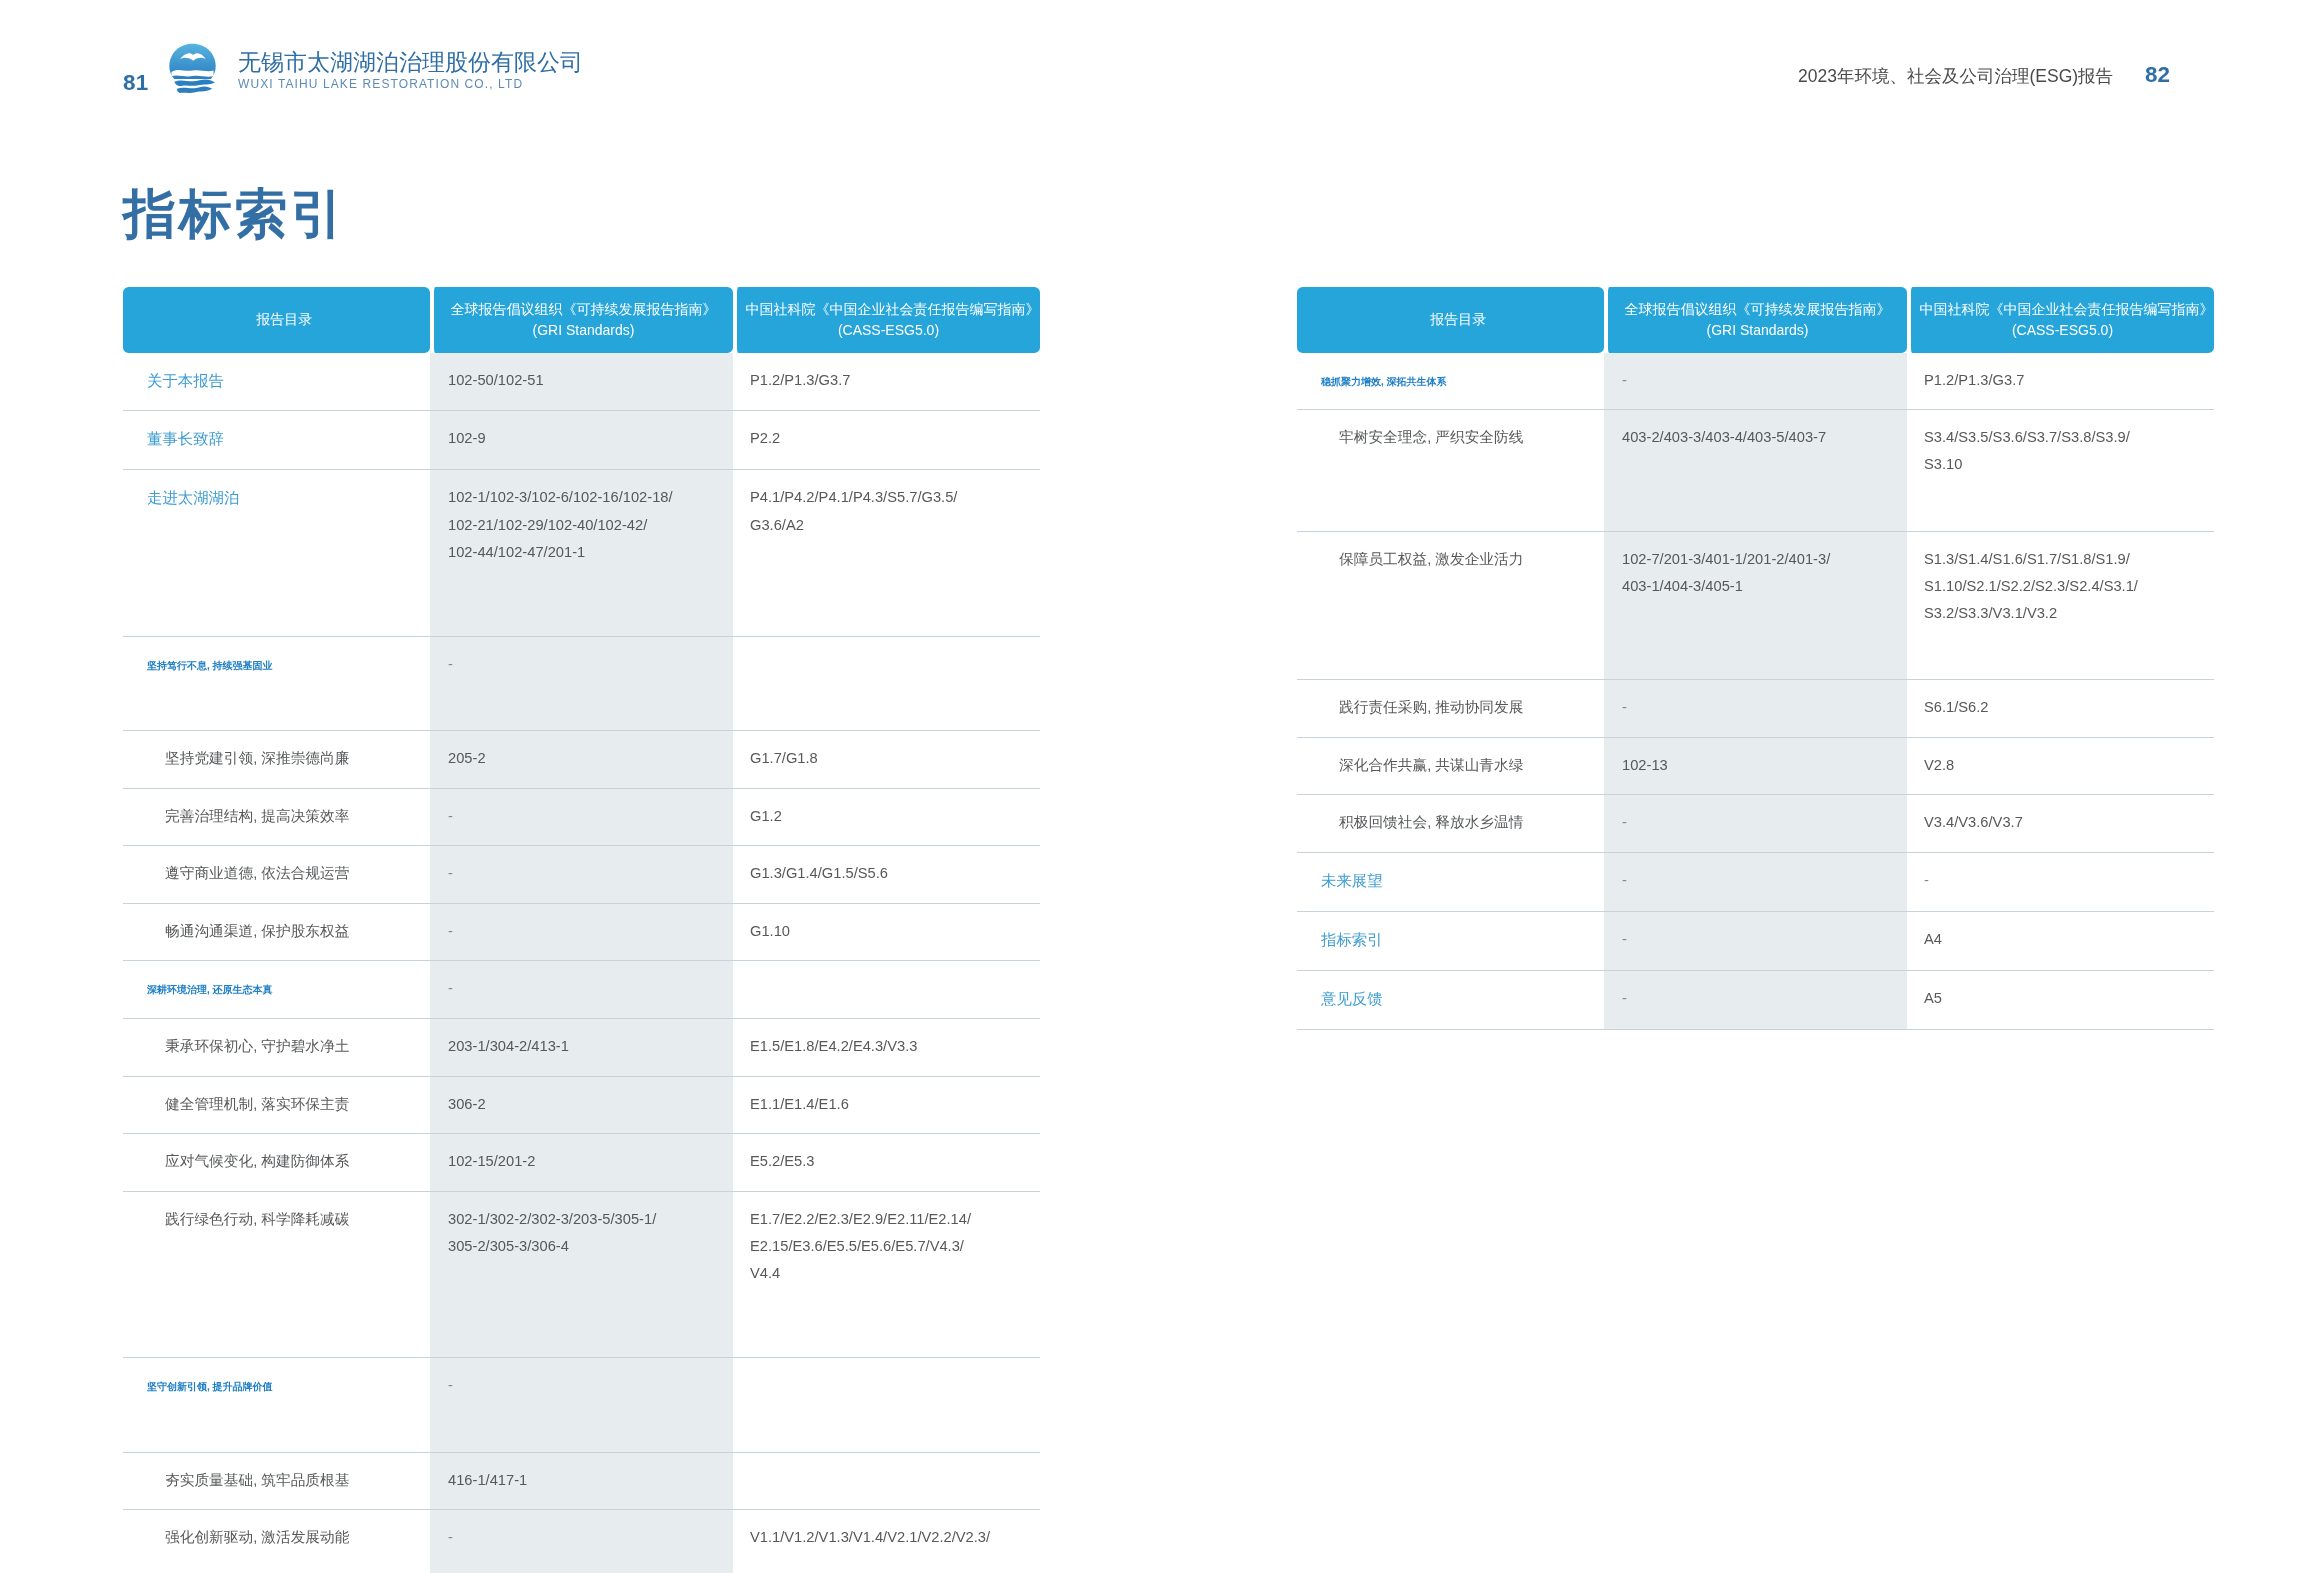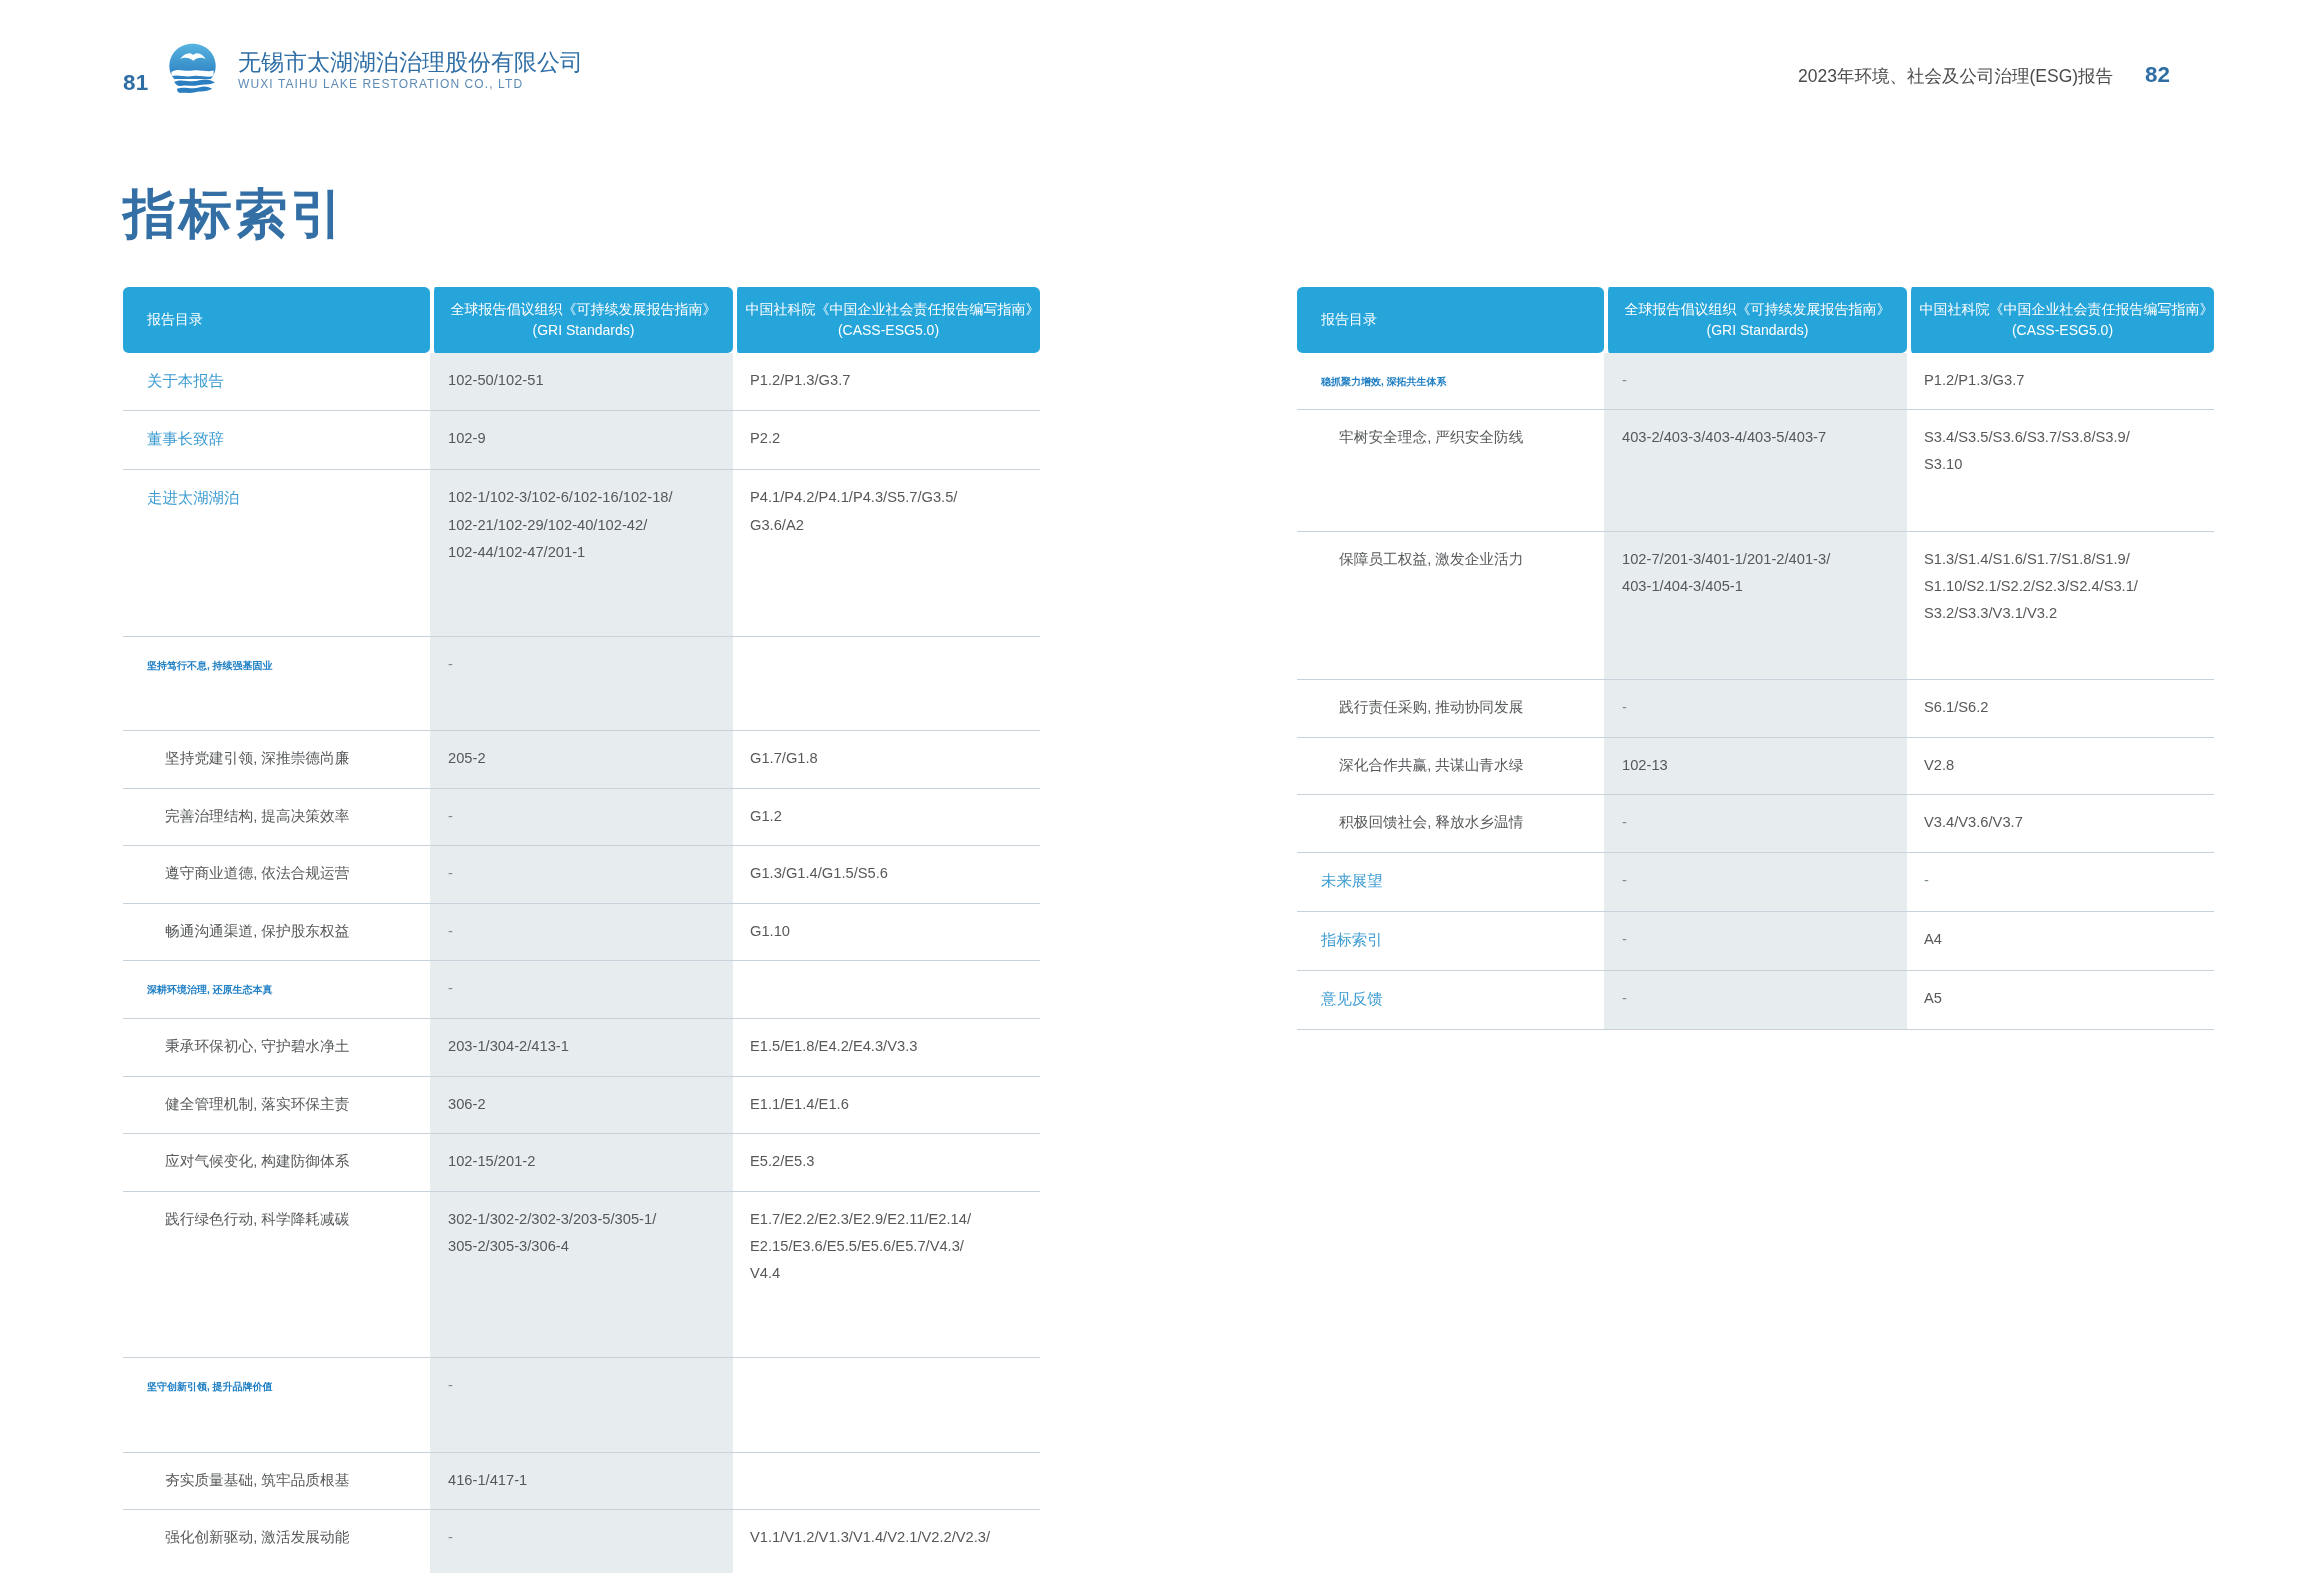--- a/index.html
+++ b/index.html
@@ -124,21 +124,21 @@
     font-weight: normal;
     font-size: 14px;
     line-height: 1.5;
     padding: 9.8px 8.4px;
     height: 46px;
     vertical-align: middle;
     border-radius: 5.6px;
     text-align: center;
   }
   thead th.th-toc {
-    text-align: left;
+    text-align: center;
     padding-left: 24px;
   }
   thead th.th-gap-l { border-left: 4.2px solid #ffffff; }
   thead th .th-line { display: block; white-space: nowrap; }
 
   tbody td {
     font-size: 14.7px;
     color: #56585a;
     vertical-align: top;
     padding: 14px 7px 15.4px 7px;

